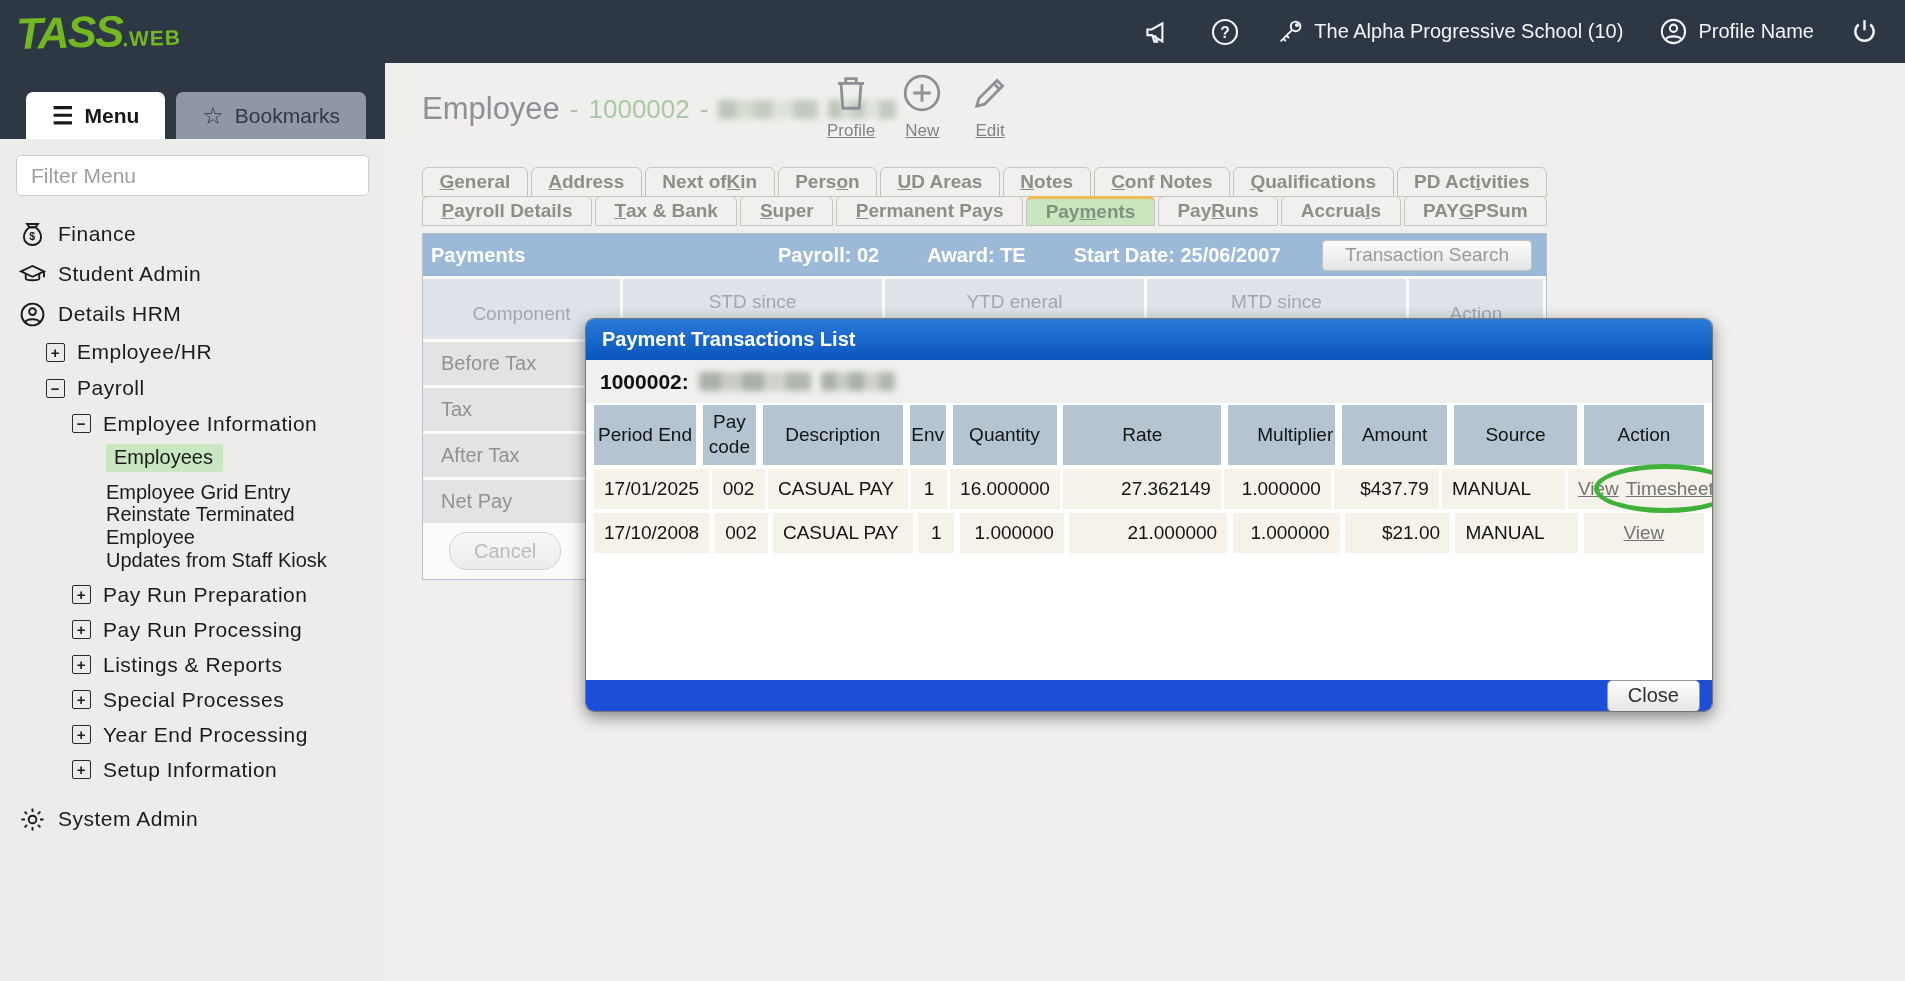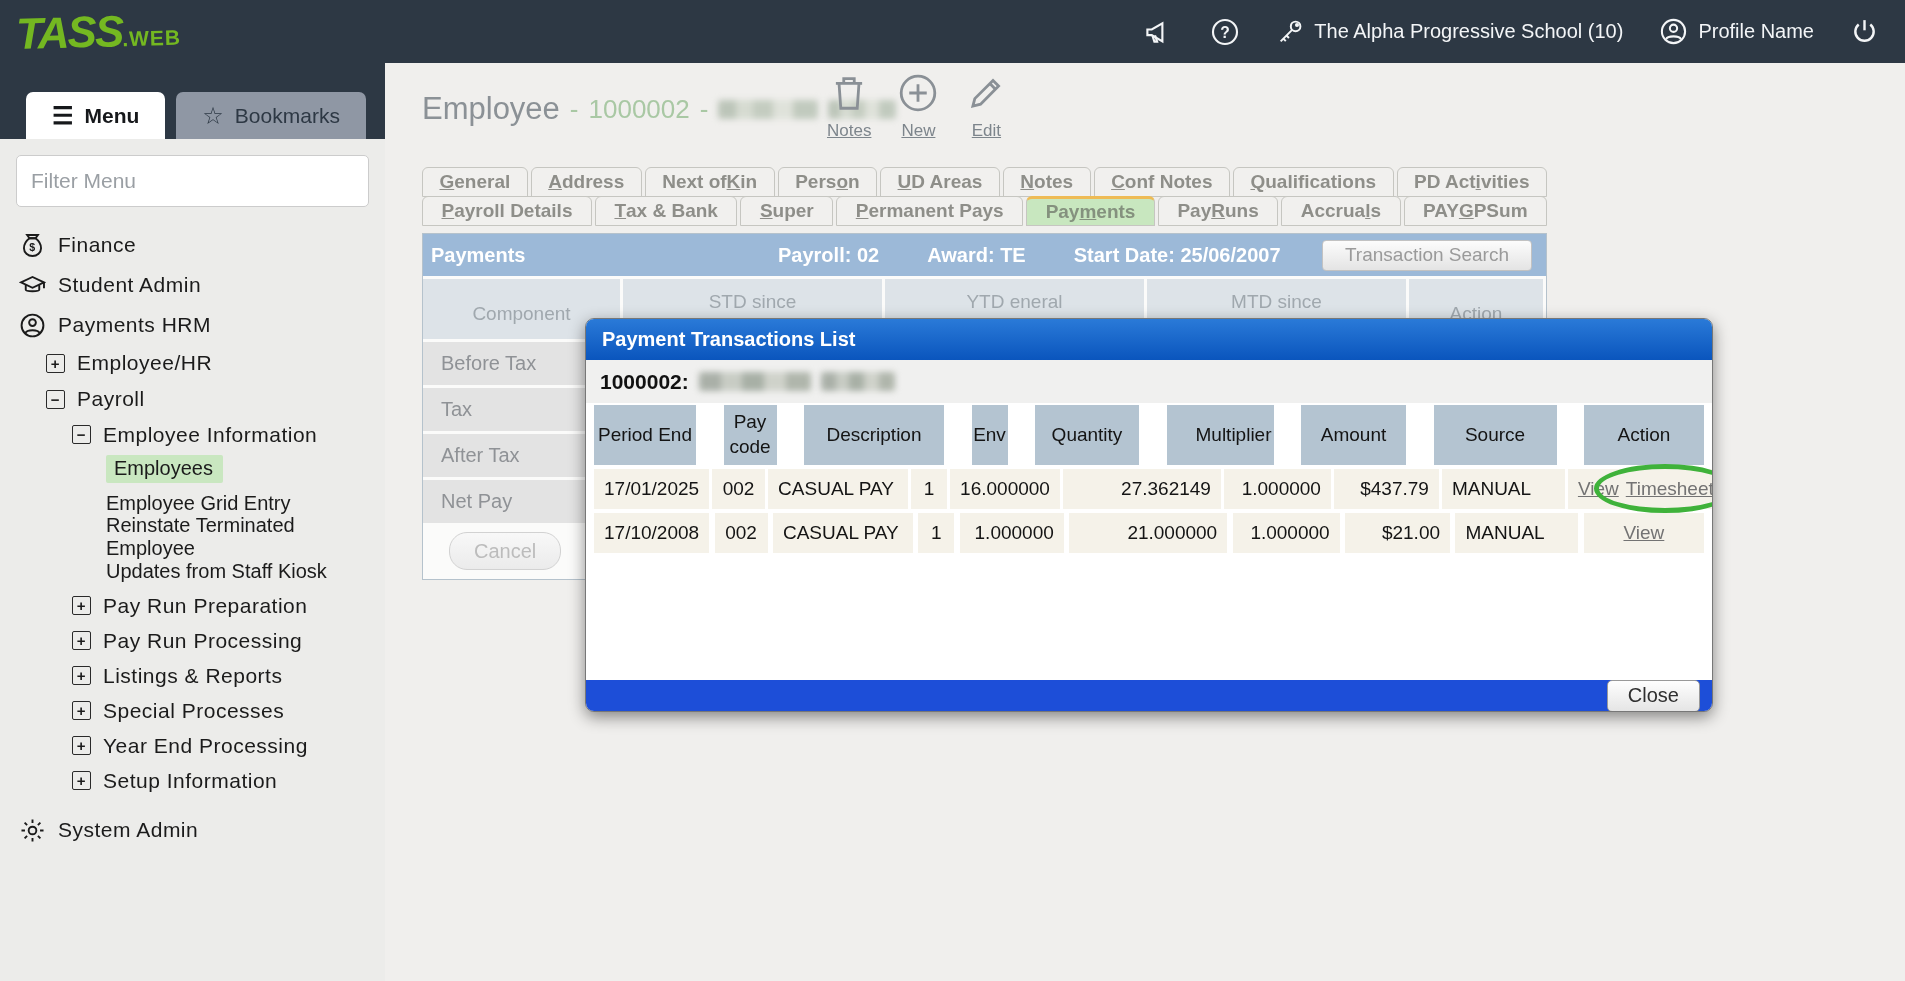--- a/index.html
+++ b/index.html
@@ -25,21 +25,21 @@
   
   .sidebar { position:absolute; top:63px; left:0; width:385px; height:918px; background:#ececea; z-index:10; }
   .sidebar-tabs { height:76px; background:#2d3844; display:flex; align-items:flex-end; padding-left:26px; gap:11px; }
   .s-tab { height:47px; display:flex; align-items:center; gap:11px; padding:0 26px;
            border-radius:7px 7px 0 0; font-size:21px; cursor:pointer; }
   .s-tab.active { background:#ffffff; color:#16181b; font-weight:bold; }
   .s-tab.inactive { background:#8f97a4; color:#2d3844; }
   .hamburger { font-size:24px; font-weight:bold; }
   .star { font-size:24px; }
   .filter-wrap { padding:16px 16px 10px 16px; }
-  .filter-input { width:353px; height:52px; border:1px solid #cccccc; border-radius:5px;
+  .filter-input { width:353px; height:41px; border:1px solid #cccccc; border-radius:5px;
                   background:#ffffff; font-size:21px; padding:0 14px; color:#333;
                   font-family:"Liberation Sans", sans-serif; }
   .filter-input::placeholder { color:#9a9fa4; }
   .menu-list { padding:8px 6px 0 14px; }
   .menu-item { display:flex; align-items:center; gap:12px; cursor:pointer; color:#1b1b1b; }
   .menu-item.lvl0 { padding-left:4px;  height:40px; font-size:21px; letter-spacing:0.5px; }
   .menu-item.lvl1 { padding-left:32px; height:36px; font-size:21px; letter-spacing:0.5px; }
   .menu-item.lvl2 { padding-left:58px; height:35px; font-size:21px; letter-spacing:0.5px; }
   .menu-item.lvl3 { padding-left:92px; height:34px; font-size:20px; }
   .menu-item.gap-before { margin-top:12px; }
@@ -204,21 +204,21 @@
         <span>Student Admin</span>
       </div>
       <div class="menu-item lvl0">
         <span class="m-icon">
           <svg viewBox="0 0 24 24" fill="none" stroke="currentColor" stroke-width="1.7">
             <circle cx="12" cy="12" r="9.7"></circle>
             <circle cx="12" cy="9.4" r="3"></circle>
             <path d="M5.7 18.8c1.2-3.5 11.4-3.5 12.6 0"></path>
           </svg>
         </span>
-        <span>Payments HRM</span>
+        <span>Details HRM</span>
       </div>
       <div class="menu-item lvl1">
         <span class="expand-box">+</span>
         <span>Employee/HR</span>
       </div>
       <div class="menu-item lvl1">
         <span class="expand-box">−</span>
         <span>Payroll</span>
       </div>
       <div class="menu-item lvl2">
@@ -284,21 +284,21 @@
     <span class="redact" style="width:68px;height:19px;"></span>
   </div>
 
   <div class="toolbar" id="toolbar">
       <div class="tool">
         <span><svg viewBox="0 0 24 24" fill="none" stroke="currentColor" stroke-width="1.6">
             <path d="M4.5 6.5h15"></path>
             <path d="M9 6.5V3.8h6v2.7"></path>
             <path d="M6.3 6.5l1 14.2h9.4l1-14.2"></path>
           </svg></span>
-        <span class="tool-label">Notes</span>
+        <span class="tool-label">Profile</span>
       </div>
       <div class="tool">
         <span><svg viewBox="0 0 24 24" fill="none" stroke="currentColor" stroke-width="1.6">
             <circle cx="12" cy="12" r="9.6"></circle>
             <path d="M12 7v10M7 12h10"></path>
           </svg></span>
         <span class="tool-label">New</span>
       </div>
       <div class="tool">
         <span><svg viewBox="0 0 24 24" fill="none" stroke="currentColor" stroke-width="1.6">
@@ -378,20 +378,21 @@
       <span class="redact dark" style="width:112px;height:19px;"></span>
       <span class="redact dark" style="width:74px;height:19px;"></span>
     </div>
     <div class="mtable">
       <div class="mt-head" id="modal-head">
           <div class="mt-hcell" style="flex: 0 0 102px;">Period End</div>
           <div class="mt-hcell" style="flex: 0 0 53px;">Pay code</div>
           <div class="mt-hcell" style="flex: 0 0 140px;">Description</div>
           <div class="mt-hcell" style="flex: 0 0 36px;">Env</div>
           <div class="mt-hcell" style="flex: 0 0 104px;">Quantity</div>
+          <div class="mt-hcell" style="flex: 0 0 158px;">Rate</div>
           <div class="mt-hcell" style="flex: 0 0 107px; padding-left: 27px;">Multiplier</div>
           <div class="mt-hcell" style="flex: 0 0 105px;">Amount</div>
           <div class="mt-hcell" style="flex: 0 0 123px;">Source</div>
           <div class="mt-hcell" style="flex: 0 0 120px;">Action</div>
         </div>
       <div id="modal-rows">
           <div class="mt-row">
             <div class="mt-cell al-c" style="flex: 0 0 102px;">17/01/2025</div>
             <div class="mt-cell al-c" style="flex: 0 0 53px;">002</div>
             <div class="mt-cell al-l" style="flex: 0 0 140px;">CASUAL PAY</div>

